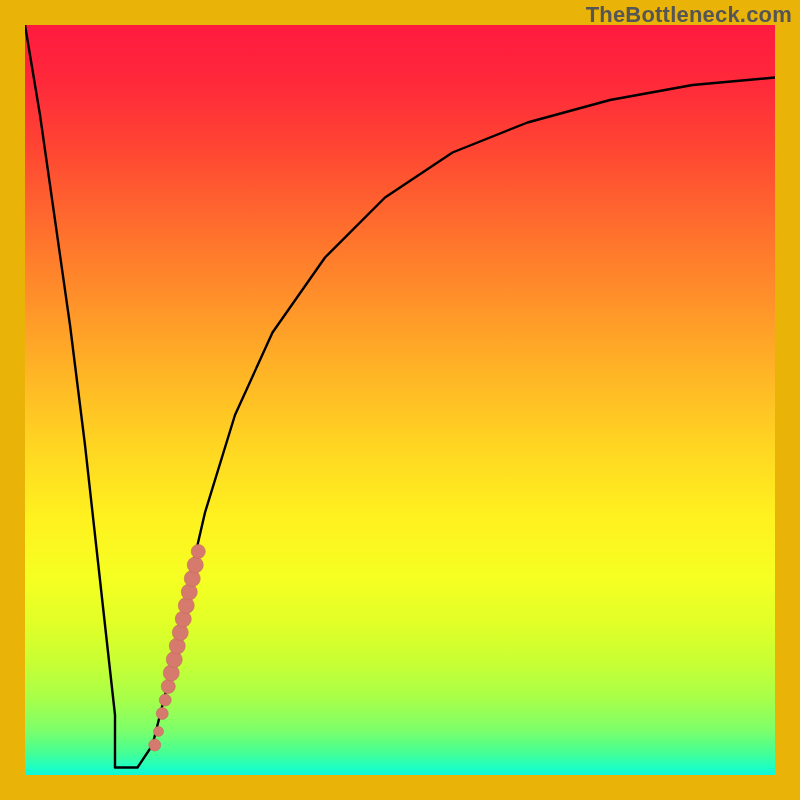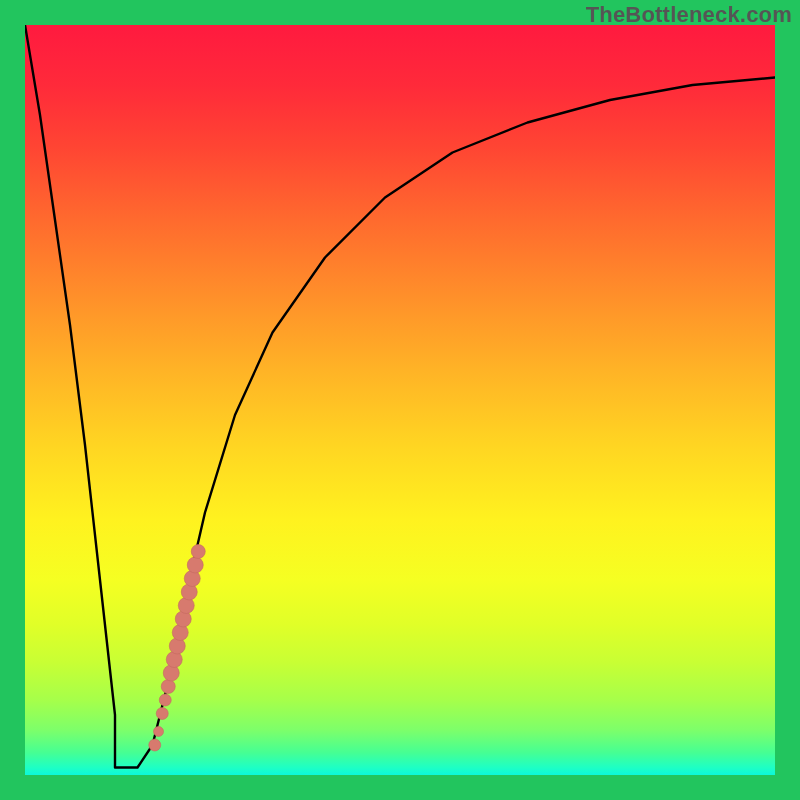--- a/index.html
+++ b/index.html
@@ -8,21 +8,21 @@
     width: 800px;
     height: 800px;
     overflow: hidden;
     background: #000;
     font-family: Arial, Helvetica, sans-serif;
   }
   .frame {
     position: relative;
     width: 800px;
     height: 800px;
-    background: #22c55e;
+    background: #eab308;
   }
   .plot {
     position: absolute;
     left: 25px;
     top: 25px;
     width: 750px;
     height: 750px;
     background: linear-gradient(to bottom,
       #ff1a3f 0%,
       #ff2a3a 8%,

